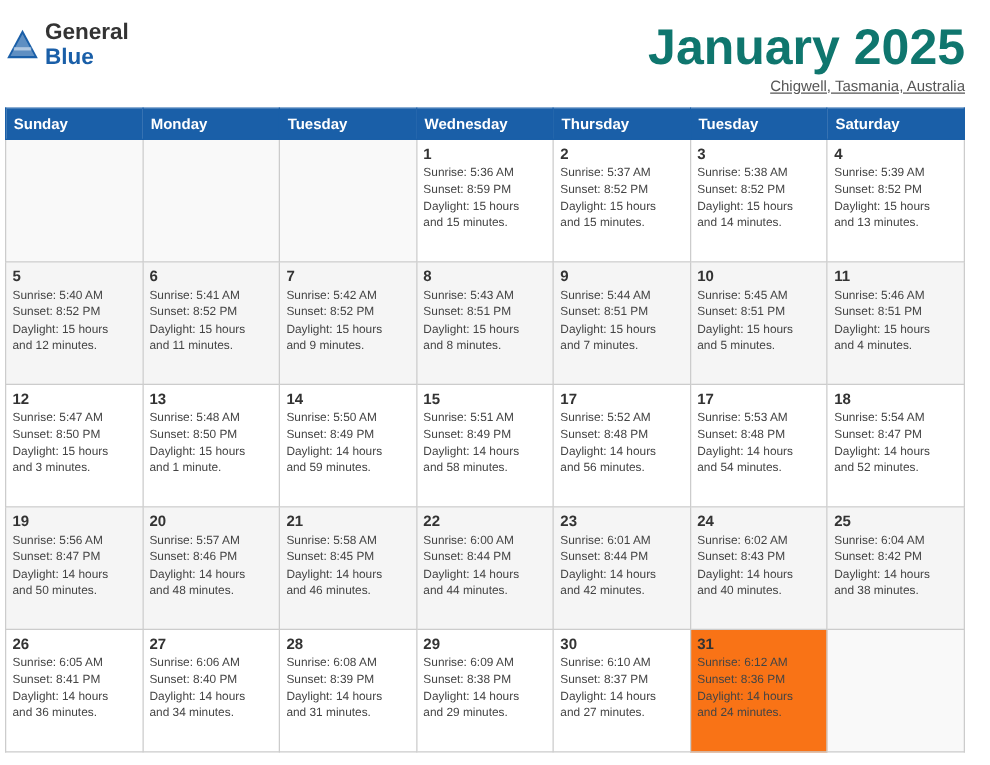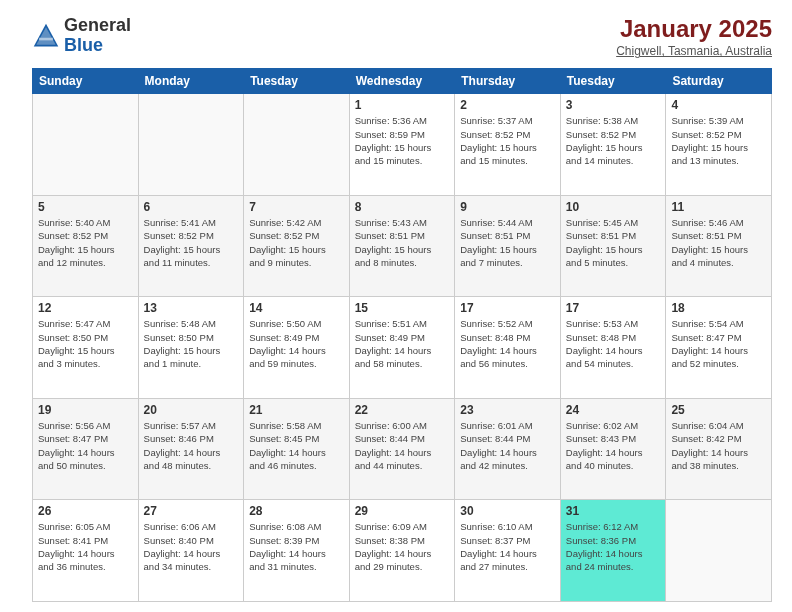--- a/index.html
+++ b/index.html
@@ -6,21 +6,21 @@
     body {
       font-family: Arial, sans-serif;
       background: #fff;
       width: 792px;
       height: 612px;
       overflow: hidden;
     }
     .page {
       width: 792px;
       height: 612px;
-      padding: 16px 20px 10px 32px;
+      padding: 16px 20px 10px 4px;
       display: flex;
       flex-direction: column;
     }
     .header {
       display: flex;
       align-items: flex-start;
       justify-content: space-between;
       margin-bottom: 10px;
     }
     .logo {
@@ -36,23 +36,23 @@
     .logo-general { color: #333; }
     .logo-blue { color: #1a5fa8; }
     .logo-icon {
       width: 28px;
       height: 28px;
     }
     .title-block {
       text-align: right;
     }
     .calendar-title {
-      font-size: 24px;
+      font-size: 40px;
       font-weight: bold;
-      color: #7f1d1d;
+      color: #0f766e;
       line-height: 1.1;
     }
     .calendar-subtitle {
       font-size: 12px;
       color: #555;
       margin-top: 2px;
       text-decoration: underline;
     }
     .calendar {
       flex: 1;
@@ -344,21 +344,21 @@
 Daylight: 14 hours
 and 29 minutes.</div>
           </td>
           <td style="background-color: rgb(255, 255, 255);">
             <span class="day-number">30</span>
             <div class="day-info" style="white-space: pre-line;">Sunrise: 6:10 AM
 Sunset: 8:37 PM
 Daylight: 14 hours
 and 27 minutes.</div>
           </td>
-          <td style="background-color: #5eead4; margin-top: 44px;">
+          <td style="background-color: #f97316; margin-top: 44px;">
             <span class="day-number">31</span>
             <div class="day-info" style="white-space: pre-line;">Sunrise: 6:12 AM
 Sunset: 8:36 PM
 Daylight: 14 hours
 and 24 minutes.</div>
           </td>
           <td class="empty-cell" style="background-color: rgb(249, 249, 249);"></td>
         </tr>
       </tbody>
   </table>

